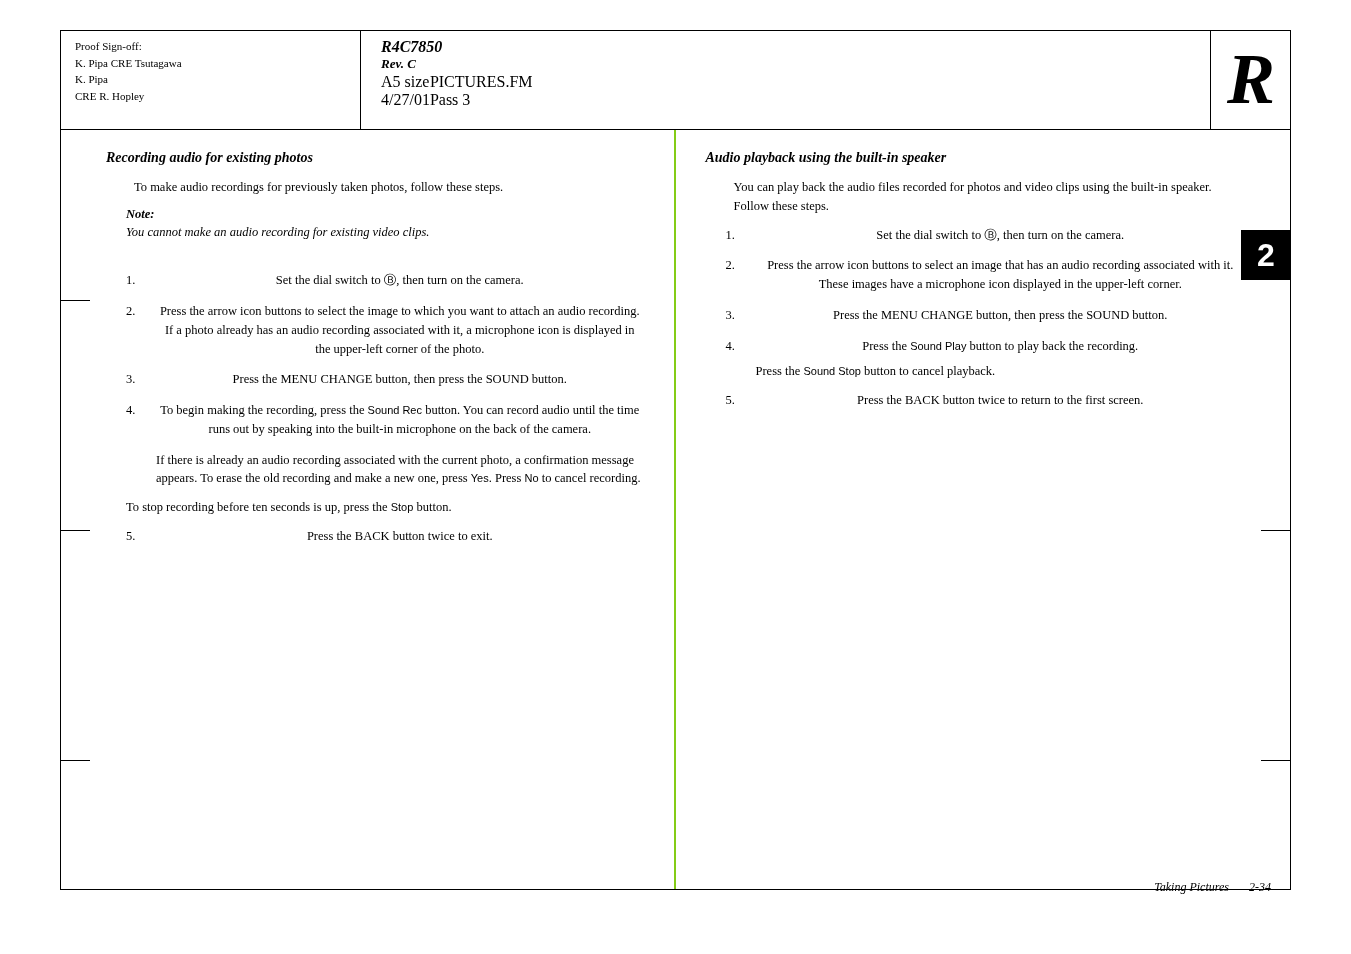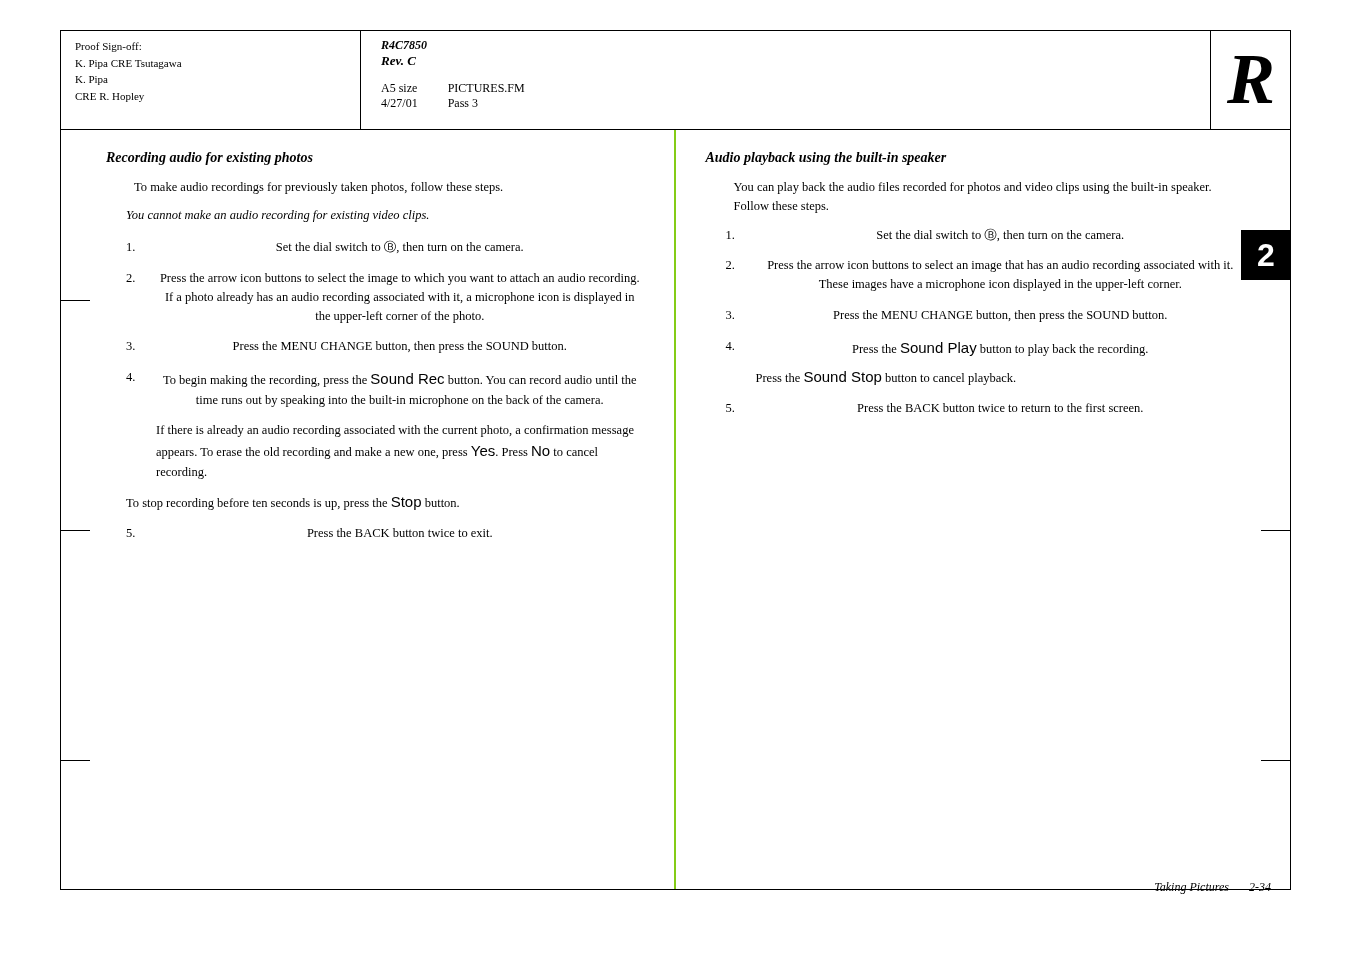--- a/index.html
+++ b/index.html
@@ -81,34 +81,33 @@
     .header-center {
       flex: 1;
       padding: 8px 20px;
       border-left: 1px solid #000;
       border-right: 1px solid #000;
     }
 
     .header-center .model {
       font-weight: bold;
       font-style: italic;
-      font-size: 12px;
+      font-size: 16px;
     }
 
     .header-center .rev {
       font-weight: bold;
       font-style: italic;
       font-size: 13px;
     }
 
     .header-center-bottom {
       display: flex;
-      gap: 30px;
-      font-size: 12px;
-      margin-top: 12px;
+      font-size: 16px;
+      margin-top: 1px;
     }
 
     .header-right {
       width: 80px;
       display: flex;
       align-items: center;
       justify-content: center;
       font-size: 72px;
       font-family: serif;
       font-weight: bold;
@@ -166,21 +165,21 @@
       font-size: 12.5px;
       font-weight: bold;
       margin-bottom: 2px;
       margin-left: 20px;
     }
 
     .note-text {
       font-style: italic;
       font-size: 12.5px;
       line-height: 1.4;
-      margin-bottom: 14px;
+      margin-bottom: 30px;
       margin-left: 20px;
     }
 
     .step-list {
       list-style: none;
       margin-left: 20px;
     }
 
     .step-list li {
       display: flex;
@@ -203,21 +202,21 @@
     .step-sub {
       margin-top: 10px;
       margin-left: 50px;
       margin-bottom: 10px;
       font-size: 12.5px;
       line-height: 1.5;
     }
 
     .mono-inline {
       font-family: Arial, Helvetica, sans-serif;
-      font-size: 15px;
+      font-size: 11px;
     }
 
     
     .footer {
       position: absolute;
       bottom: 48px;
       left: 60px;
       right: 60px;
       height: 30px;
       display: flex;
@@ -285,20 +284,21 @@
   <div class="margin-mark margin-mark-right-2"></div>
 
   <div style="position:absolute; top:130px; left:61px; right:61px; bottom:61px; display:flex;">
 
     <div style="width:50%; padding:20px 30px 20px 45px; border-right:2px solid #84cc16;">
 
       <div class="section-title">Recording audio for existing photos</div>
 
       <div class="intro-text">To make audio recordings for previously taken photos, follow these steps.</div>
 
+      <div class="note-label">Note:</div>
       <div class="note-text">You cannot make an audio recording for existing video clips.</div>
 
       <ol class="step-list">
         <li>
           <span class="step-num">1.</span>
           <span class="step-text">Set the dial switch to Ⓑ, then turn on the camera.</span>
         </li>
         <li>
           <span class="step-num">2.</span>
           <span class="step-text">Press the arrow icon buttons to select the image to which you want to attach an audio recording. If a photo already has an audio recording associated with it, a microphone icon is displayed in the upper-left corner of the photo.</span>

